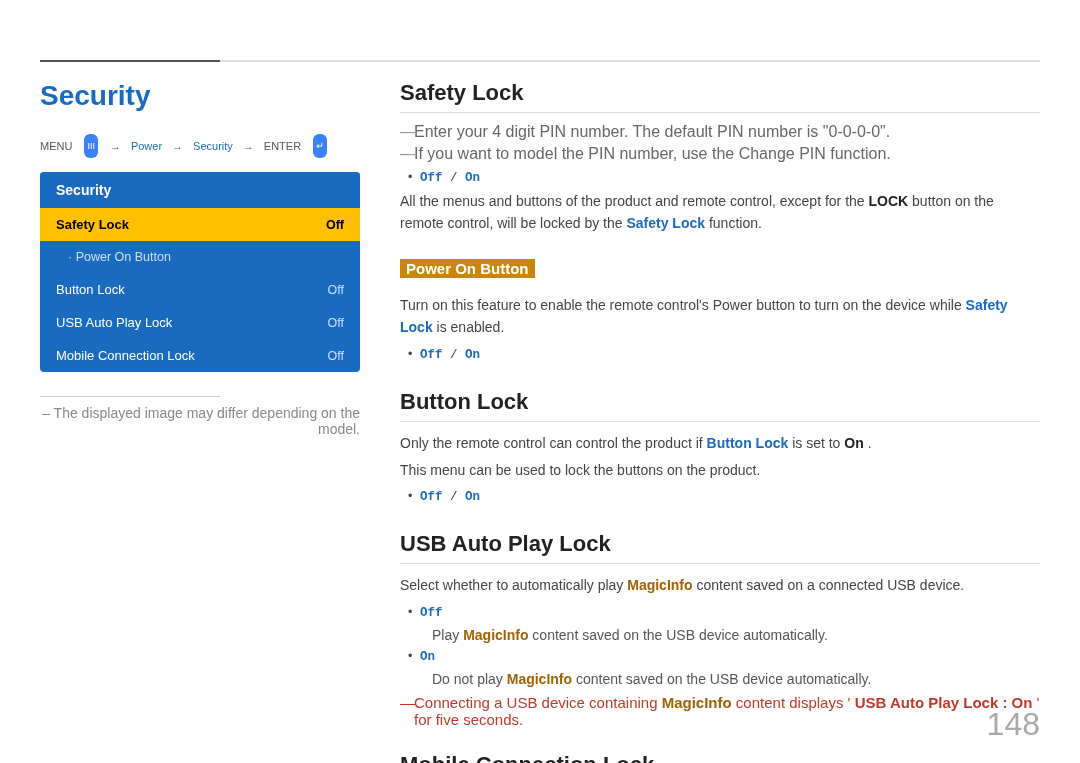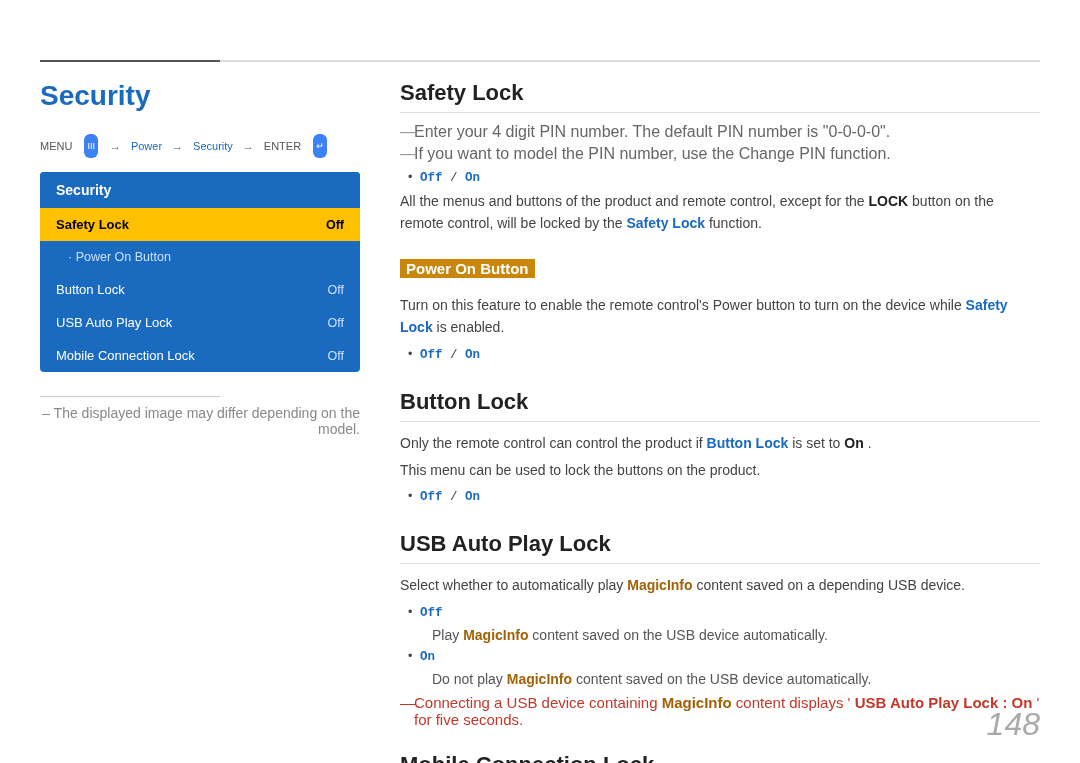--- a/index.html
+++ b/index.html
@@ -228,21 +228,20 @@
       line-height: 1.5;
     }
 
     .page-number {
       position: absolute;
       bottom: 20px;
       right: 40px;
       font-size: 32px;
       color: #aaa;
       font-weight: 300;
-      font-style: italic;
     }
   </style>
 </head>
 <body>
 
 <div class="top-border"></div>
 
 <div class="left-panel">
   <div class="page-title">Security</div>
 
@@ -351,21 +350,21 @@
         <span>Off</span><span class="separator"> / </span><span>On</span>
       </span>
     </div>
   </div>
 
   <div class="section">
     <div class="section-title">USB Auto Play Lock</div>
     <div class="section-body">
       <span>Select whether to automatically play</span>
       <span class="magicinfo-highlight">MagicInfo</span>
-      <span>content saved on a depending USB device.</span>
+      <span>content saved on a connected USB device.</span>
     </div>
     <div class="bullet-item">
       <span class="off-on"><span>Off</span></span>
     </div>
     <div class="sub-bullet">
       <span>Play</span>
       <span class="magicinfo-highlight">MagicInfo</span>
       <span>content saved on the USB device automatically.</span>
     </div>
     <div class="bullet-item">

